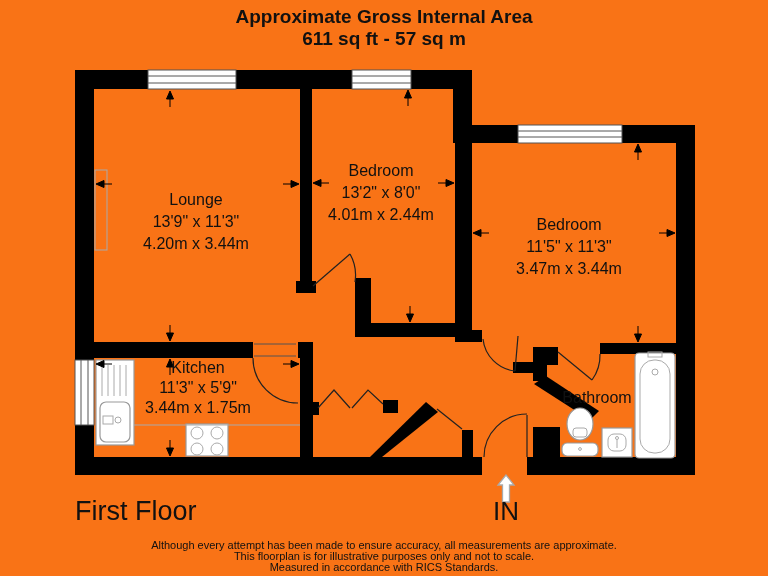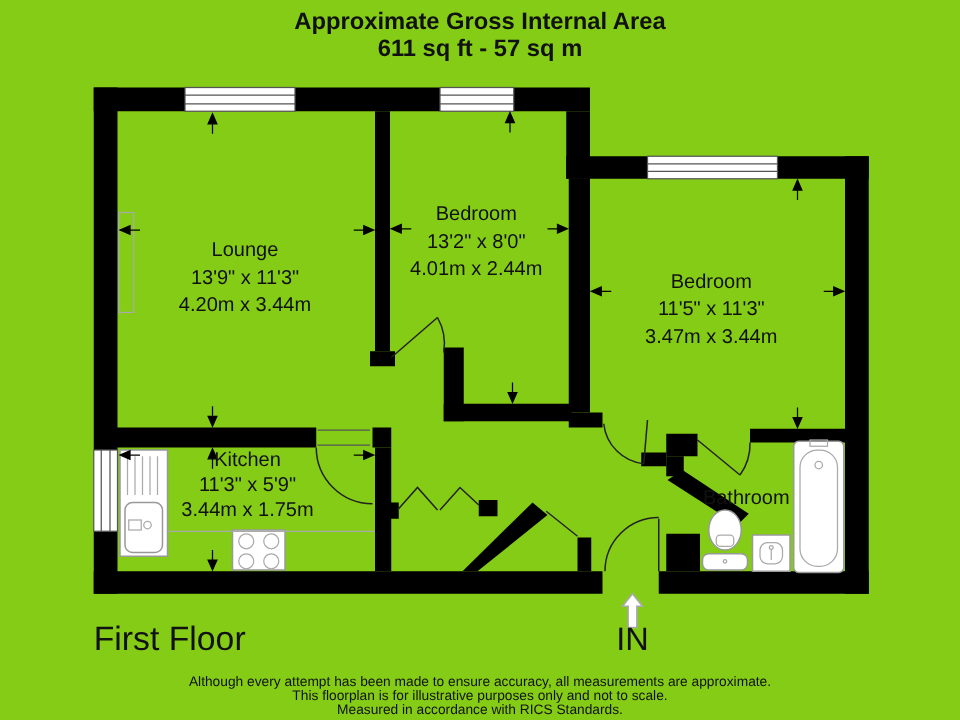--- a/index.html
+++ b/index.html
@@ -1,16 +1,16 @@
 <!DOCTYPE html>
 <html><head>
 <meta charset="utf-8">
 <style>
   html,body{margin:0;padding:0;background:#fff;}
-  .page{position:relative;width:768px;height:576px;background:#84cc16;overflow:hidden;}
+  .page{position:relative;width:768px;height:576px;background:#f97316;overflow:hidden;}
   svg text{font-family:"Liberation Sans","DejaVu Sans",sans-serif;fill:#111;}
   .title{font-size:19px;font-weight:bold;text-anchor:middle;}
   .room{font-size:16px;text-anchor:middle;}
   .floorname{font-size:27px;}
   .inlabel{font-size:26px;text-anchor:middle;}
   .footer{font-size:11px;text-anchor:middle;}
   .wall{fill:#000;stroke:none;}
   .winline{stroke:#555;stroke-width:1;fill:#fff;}
   .door{stroke:#222;stroke-width:1.2;fill:none;}
   .fix{stroke:#999;stroke-width:1.2;fill:#fff;}

